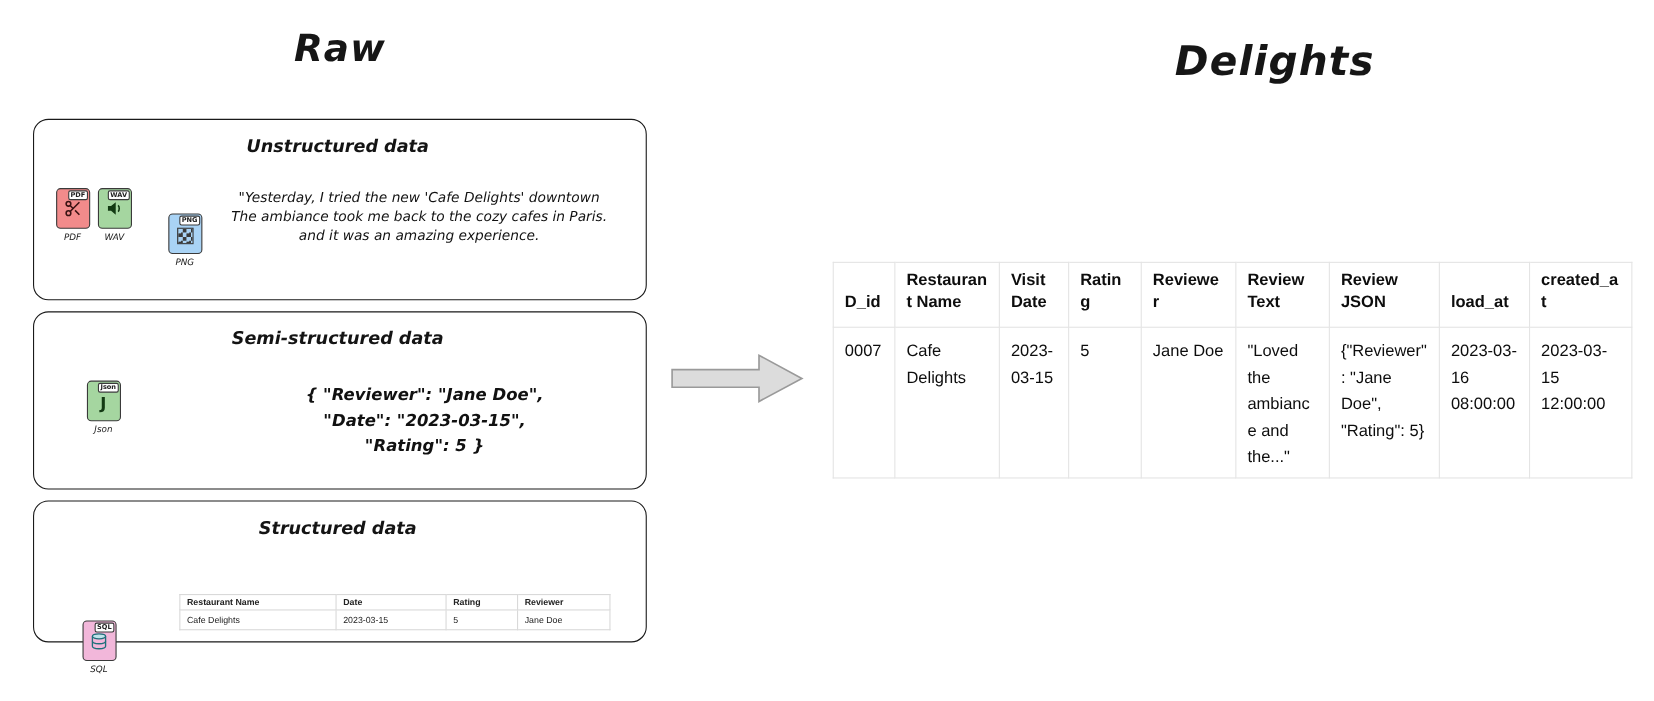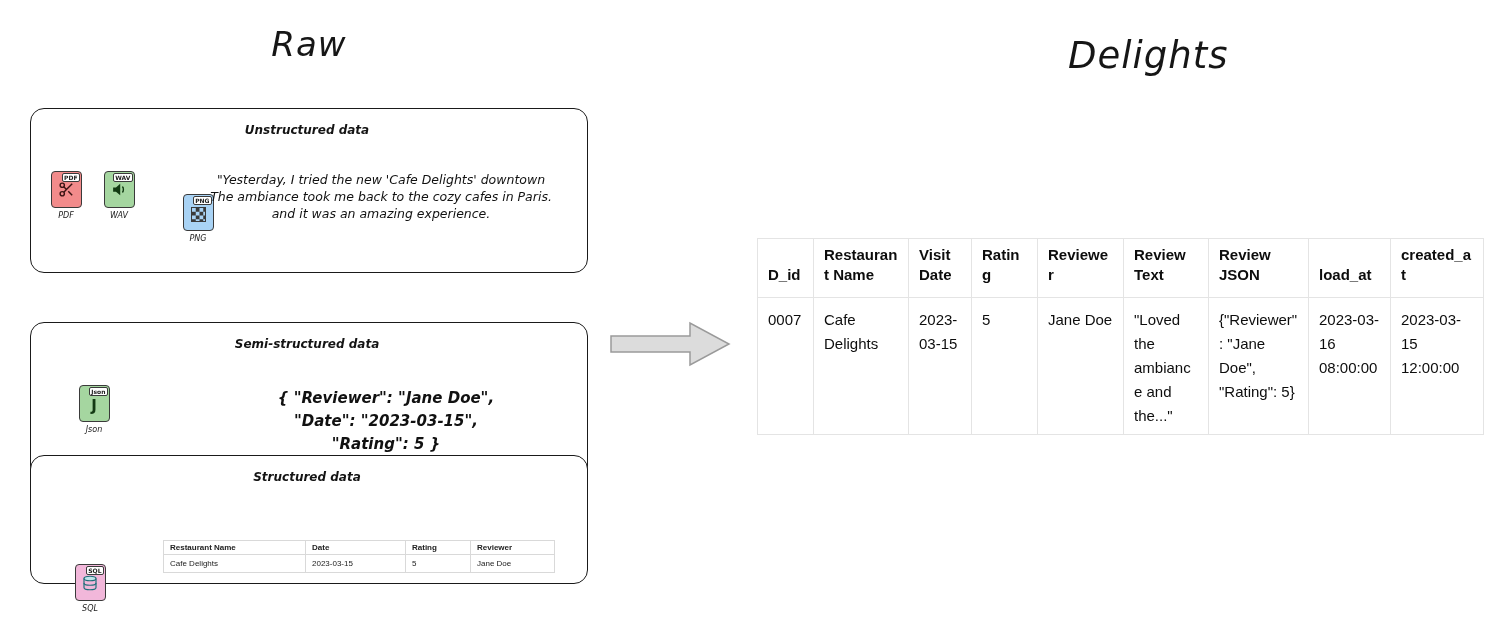--- a/index.html
+++ b/index.html
@@ -2,34 +2,34 @@
 <html><head>
 <meta charset="utf-8">
 <style>
   * { margin:0; padding:0; box-sizing:border-box; }
   html,body { background:#ffffff; }
   body { font-family:"Liberation Sans", sans-serif; color:#111; }
   .canvas { position:relative; width:1504px; height:637px; background:#ffffff; overflow:hidden; }
 
   .hand { font-family:"DejaVu Sans", sans-serif; font-style:italic; }
 
-  .big-title { position:absolute; font-weight:400; color:#161616; letter-spacing:1px; }
+  .big-title { position:absolute; font-weight:700; color:#161616; letter-spacing:1px; }
   .raw-title { left:30px; width:558px; top:24px; font-size:34px; text-align:center; }
   .processed-title { left:1068px; top:34px; font-size:37px; }
 
   .box { position:absolute; left:30px; width:558px; background:#fff;
          border:1.7px solid #1a1a1a; border-radius:14px; }
   .box-unstructured { top:108px; height:165px; }
-  .box-semi        { top:283px; height:162px;margin-top:39px; }
+  .box-semi        { top:283px; height:162px; }
   .box-structured  { top:455px; height:129px; }
   .box-title { position:absolute; top:14px; left:0; right:4px; text-align:center;
-               font-size:12px; font-weight:700; color:#141414; }
-
-  
-  .icon-group { position:absolute; display:flex; gap:15px; }
+               font-size:16px; font-weight:700; color:#141414; }
+
+  
+  .icon-group { position:absolute; display:flex; }
   .file-wrap { display:flex; flex-direction:column; align-items:center; width:38px; }
   .file-icon { position:relative; width:31px; height:37px; border:1.6px solid #3a3a3a;
                border-radius:4px; display:flex; align-items:center; justify-content:center; }
   .file-tab { position:absolute; top:1px; right:1px; background:#fff; border:1px solid #3a3a3a;
               border-radius:2px; font-size:6px; line-height:7px; padding:0 1px; font-weight:700;
               color:#222; font-style:normal; }
   .icon-label { margin-top:3px; font-size:8px; color:#222; }
   .pdf-bg  { background:#f28b8b; }
   .wav-bg  { background:#a5d6a0; }
   .png-bg  { background:#a9d3f5; }

